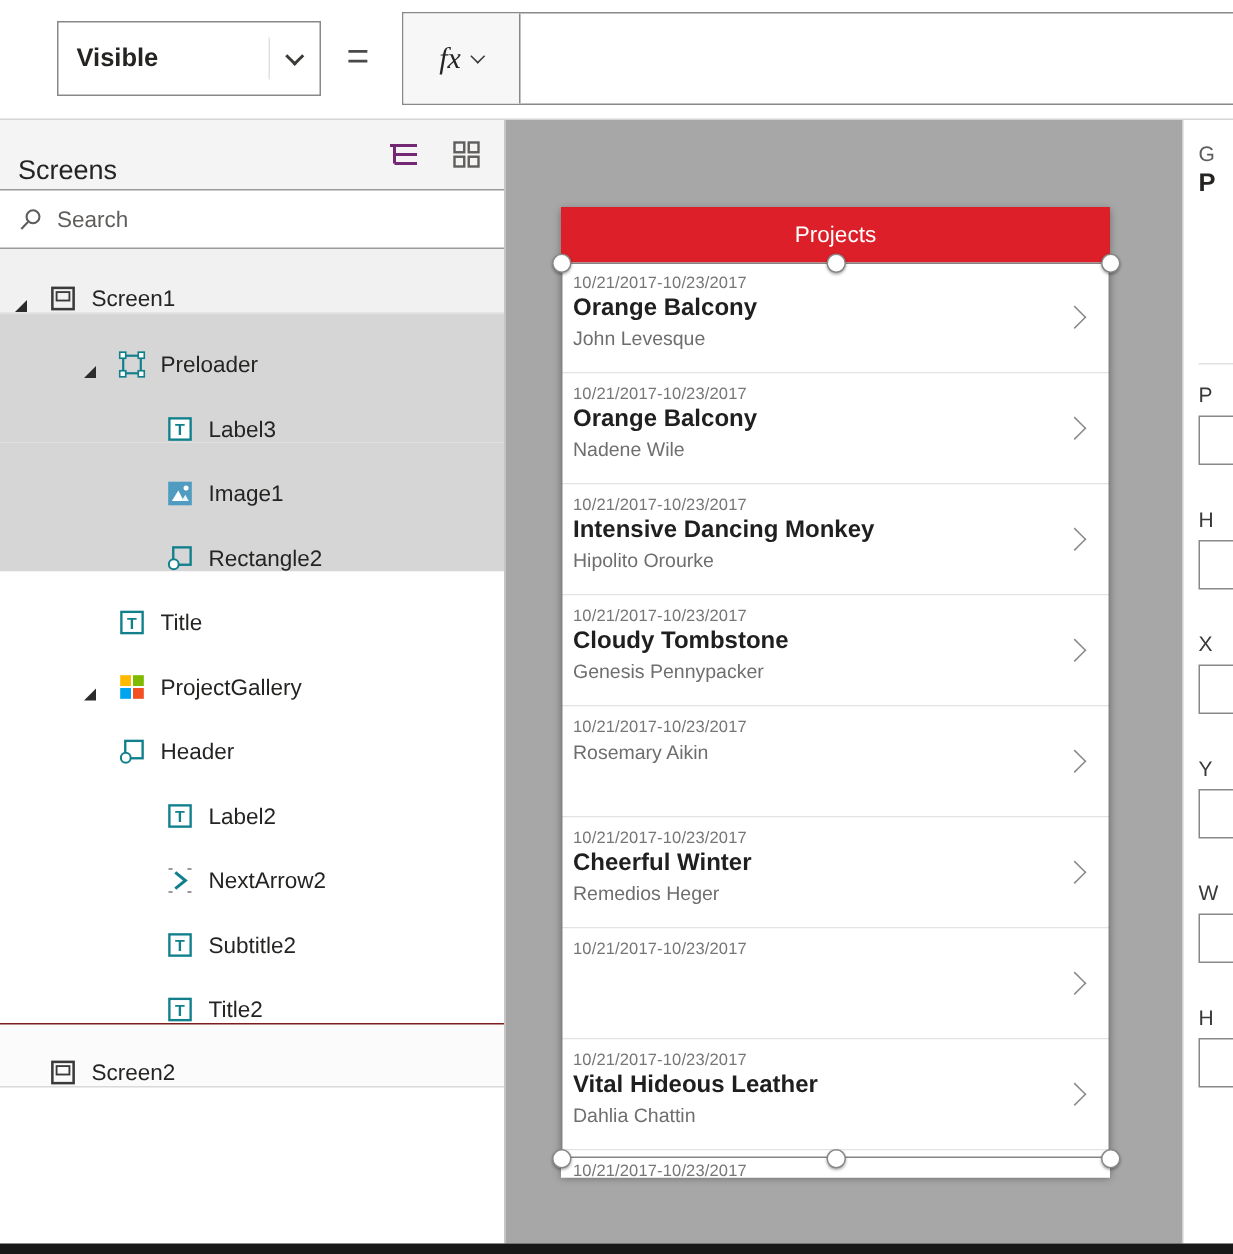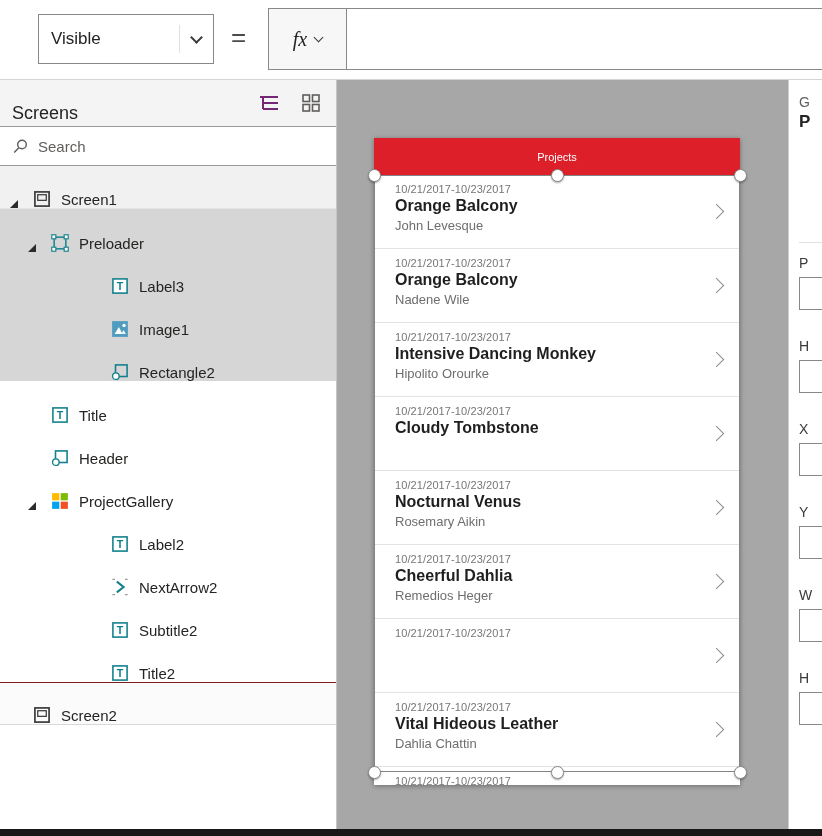--- a/index.html
+++ b/index.html
@@ -8,21 +8,21 @@
     --formula-blue:#0000cd;
     --sel-gray:#d6d6d6;
     --canvas-gray:#a7a7a7;
   }
   *{box-sizing:border-box;margin:0;padding:0;}
   html,body{width:822px;height:836px;overflow:hidden;}
   body{position:relative;background:#fff;font-family:"Liberation Sans",sans-serif;color:#252423;}
 
   
   .topbar{position:absolute;left:0;top:0;width:822px;height:80px;background:#fff;border-bottom:1px solid #d4d4d4;}
-  .prop-dd{position:absolute;left:38px;top:14px;width:176px;height:50px;border:1px solid #8a8886;background:#fff;display:flex;align-items:center;padding:0 12px;cursor:pointer;}
+  .prop-dd{position:absolute;left:38px;top:14px;width:176px;height:50px;border:1px solid #8a8886;background:#fff;display:flex;align-items:center;padding:0 12px;cursor:pointer;font-weight:bold;}
   .prop-dd .lbl{font-size:17px;}
   .prop-dd .vsep{margin-left:auto;width:1px;height:28px;background:#e1e1e1;margin-right:12px;}
   .chev-down{width:9px;height:9px;border-right:2px solid #3b3a39;border-bottom:2px solid #3b3a39;transform:rotate(45deg);margin-top:-4px;}
   .equals{position:absolute;left:231px;top:22px;font-size:26px;color:#4a4a4a;}
   .fx-box{position:absolute;left:268px;top:8px;right:0;height:62px;border:1px solid #8a8886;border-right:none;display:flex;background:#fff;}
   .fx-cell{width:78px;border-right:1px solid #8a8886;background:#f7f7f7;display:flex;align-items:center;justify-content:center;gap:8px;cursor:pointer;}
   .fx-cell .fx{font-family:"Liberation Serif",serif;font-style:italic;font-size:20px;}
   .fx-cell .chev-down{width:7px;height:7px;border-width:1.5px;}
   .formula{flex:1;display:flex;align-items:center;padding-left:24px;font-family:"DejaVu Sans Mono",monospace;font-size:16px;color:var(--formula-blue);}
 
@@ -34,38 +34,38 @@
   .icon-btn{width:26px;height:24px;display:flex;align-items:center;justify-content:center;cursor:pointer;}
   .icon-treeview{color:var(--purple);}
   .icon-grid{color:#605e5c;}
   .searchbox{height:40px;flex:none;border-top:1px solid #9a9a9a;border-bottom:1px solid #9a9a9a;display:flex;align-items:center;padding:0 12px;gap:9px;background:#fff;}
   .searchbox svg{flex:none;color:#605e5c;}
   .searchbox input{border:none;outline:none;flex:1;font-size:15px;font-family:"Liberation Sans",sans-serif;color:#15803d;background:transparent;}
   .searchbox input::placeholder{color:#605e5c;opacity:1;}
   .tree{flex:1;overflow:hidden;}
   .row{height:43px;display:flex;align-items:flex-end;cursor:pointer;background:#fff;}
   .row.lvl0{padding-left:10px;}
-  .row.lvl1{padding-left:28px;}
+  .row.lvl1{padding-left:56px;}
   .row.lvl2{padding-left:88px;}
   .row.active{background:#f1f1f1;border-bottom:1px solid #e5e5e5;}
   .row.selected{background:var(--sel-gray);}
   .row.divider{border-top:1px solid #7f1d1d;border-bottom:1px solid #d9d9d9;background:#fbfbfb;}
   .twisty{width:22px;flex:none;display:flex;align-items:center;}
   .twisty::before{content:"";width:0;height:0;border-left:8px solid transparent;border-bottom:8px solid #2b2b2b;}
   .twisty.hidden::before{display:none;}
   .tree-icon{width:19px;height:19px;flex:none;margin-right:10px;display:flex;align-items:center;justify-content:center;}
   .tree-icon svg{width:18px;height:18px;}
   .tree-label{font-size:15px;white-space:nowrap;}
 
   
   .canvas{position:absolute;left:337px;top:80px;right:34px;bottom:7px;background:var(--canvas-gray);}
   .phone{position:absolute;left:37px;top:58px;width:366px;height:647px;background:#fff;box-shadow:0 1px 5px rgba(0,0,0,.35);}
-  .app-header{height:37px;background:var(--red);color:#fff;display:flex;align-items:center;justify-content:center;font-size:11px;cursor:pointer;}
+  .app-header{height:37px;background:var(--red);color:#fff;display:flex;align-items:center;justify-content:center;font-size:15px;cursor:pointer;}
   .gallery{position:absolute;left:0;top:37px;right:0;bottom:0;overflow:hidden;}
-  .g-item{height:74px;position:relative;padding:8px 44px 0 21px;border-bottom:1px solid #e3e3e3;cursor:pointer;background:#fff;}
+  .g-item{height:74px;position:relative;padding:8px 44px 0 8px;border-bottom:1px solid #e3e3e3;cursor:pointer;background:#fff;}
   .g-date{font-size:11px;color:#767676;letter-spacing:.1px;}
   .g-title{font-size:16px;font-weight:600;color:#1f1f1f;margin-top:2px;white-space:nowrap;}
   .g-sub{font-size:13px;color:#6e6e6e;margin-top:3px;white-space:nowrap;}
   .g-chev{position:absolute;right:18px;top:31px;width:11px;height:11px;border-top:1.5px solid #8a8a8a;border-right:1.5px solid #8a8a8a;transform:rotate(45deg);cursor:pointer;}
   .sel-rect{position:absolute;left:37px;top:95px;width:366px;height:597px;border:1px solid rgba(110,110,110,.85);pointer-events:none;}
   .handle{position:absolute;width:13px;height:13px;border-radius:50%;background:#fff;border:1px solid #8a8886;box-shadow:0 1px 2px rgba(0,0,0,.35);cursor:grab;}
 
   
   .rightpanel{position:absolute;right:0;top:80px;width:34px;bottom:7px;background:#fff;border-left:1px solid #cfcfcf;overflow:hidden;}
   .rp-inner{position:absolute;left:10px;top:0;width:120px;height:100%;}
@@ -185,40 +185,40 @@
     <span class="twisty hidden"></span>
     <span class="tree-icon">
           <svg viewBox="0 0 16 16">
             <rect x="1.7" y="1.7" width="12.6" height="12.6" fill="#fff" stroke="#12808c" stroke-width="1.4"></rect>
             <text x="8" y="11.6" font-size="9.5" text-anchor="middle" fill="#12808c" font-family="Liberation Sans, sans-serif" font-weight="bold">T</text>
           </svg>
         </span>
     <span class="tree-label">Title</span>
   </div>
       <div class="row lvl1">
-    <span class="twisty hidden"></span>
-    <span class="tree-icon">
-          <svg viewBox="0 0 16 16">
-            <rect x="4" y="1.7" width="10.3" height="10.3" fill="none" stroke="#12808c" stroke-width="1.4"></rect>
-            <circle cx="4.3" cy="11.7" r="2.9" fill="#fff" stroke="#12808c" stroke-width="1.2"></circle>
-          </svg>
-        </span>
-    <span class="tree-label">Header</span>
-  </div>
-      <div class="row lvl1">
     <span class="twisty"></span>
     <span class="tree-icon">
           <svg viewBox="0 0 16 16">
             <rect x="1" y="1" width="6.4" height="6.4" fill="#ffb900"></rect>
             <rect x="8.6" y="1" width="6.4" height="6.4" fill="#7fba00"></rect>
             <rect x="1" y="8.6" width="6.4" height="6.4" fill="#00a4ef"></rect>
             <rect x="8.6" y="8.6" width="6.4" height="6.4" fill="#f25022"></rect>
           </svg>
         </span>
     <span class="tree-label">ProjectGallery</span>
+  </div>
+      <div class="row lvl1">
+    <span class="twisty hidden"></span>
+    <span class="tree-icon">
+          <svg viewBox="0 0 16 16">
+            <rect x="4" y="1.7" width="10.3" height="10.3" fill="none" stroke="#12808c" stroke-width="1.4"></rect>
+            <circle cx="4.3" cy="11.7" r="2.9" fill="#fff" stroke="#12808c" stroke-width="1.2"></circle>
+          </svg>
+        </span>
+    <span class="tree-label">Header</span>
   </div>
       <div class="row lvl2">
     <span class="twisty hidden"></span>
     <span class="tree-icon">
           <svg viewBox="0 0 16 16">
             <rect x="1.7" y="1.7" width="12.6" height="12.6" fill="#fff" stroke="#12808c" stroke-width="1.4"></rect>
             <text x="8" y="11.6" font-size="9.5" text-anchor="middle" fill="#12808c" font-family="Liberation Sans, sans-serif" font-weight="bold">T</text>
           </svg>
         </span>
     <span class="tree-label">Label2</span>
@@ -286,31 +286,31 @@
   </div>
         <div class="g-item">
     <div class="g-date">10/21/2017-10/23/2017</div>
     <div class="g-title">Intensive Dancing Monkey</div>
     <div class="g-sub">Hipolito Orourke</div>
     <span class="g-chev"></span>
   </div>
         <div class="g-item">
     <div class="g-date">10/21/2017-10/23/2017</div>
     <div class="g-title">Cloudy Tombstone</div>
-    <span class="g-chev"></span>
-  </div>
-        <div class="g-item">
-    <div class="g-date">10/21/2017-10/23/2017</div>
-    <div class="g-title">Nocturnal Venus</div>
+    <div class="g-sub">Genesis Pennypacker</div>
+    <span class="g-chev"></span>
+  </div>
+        <div class="g-item">
+    <div class="g-date">10/21/2017-10/23/2017</div>
     <div class="g-sub">Rosemary Aikin</div>
     <span class="g-chev"></span>
   </div>
         <div class="g-item">
     <div class="g-date">10/21/2017-10/23/2017</div>
-    <div class="g-title">Cheerful Dahlia</div>
+    <div class="g-title">Cheerful Winter</div>
     <div class="g-sub">Remedios Heger</div>
     <span class="g-chev"></span>
   </div>
         <div class="g-item">
     <div class="g-date">10/21/2017-10/23/2017</div>
     <span class="g-chev"></span>
   </div>
         <div class="g-item">
     <div class="g-date">10/21/2017-10/23/2017</div>
     <div class="g-title">Vital Hideous Leather</div>

